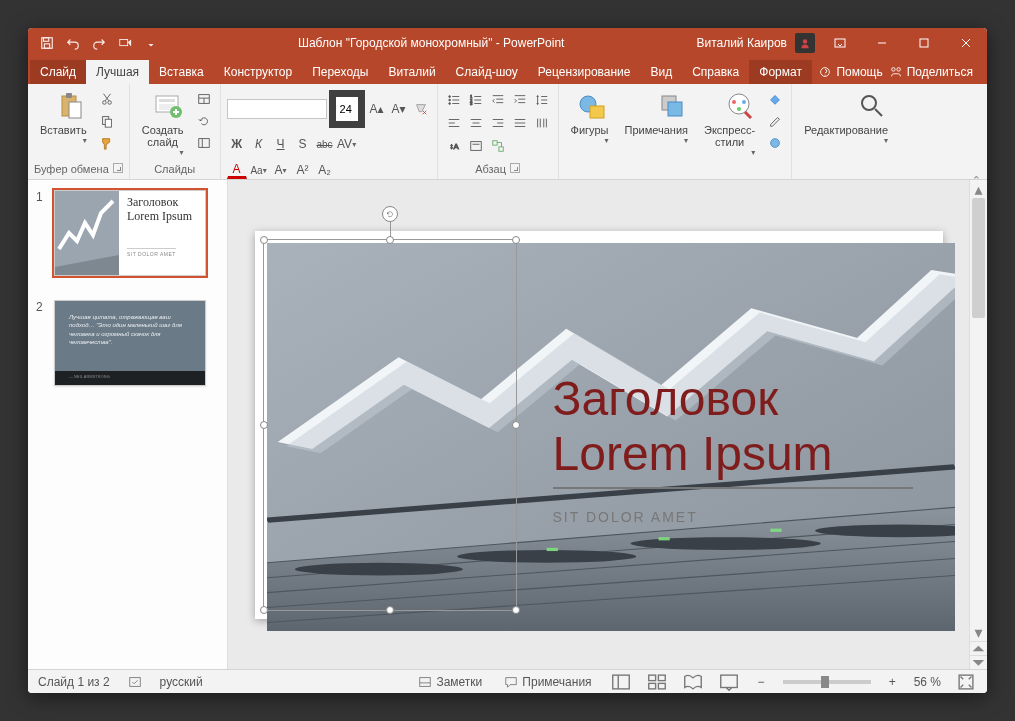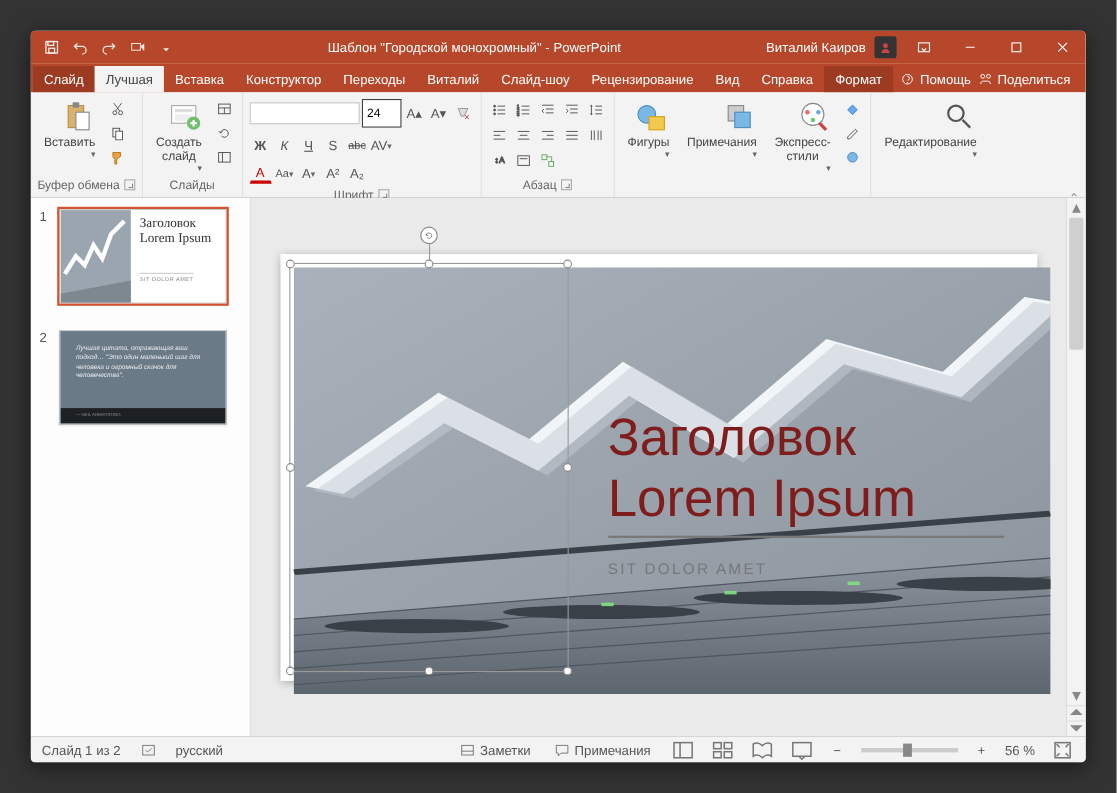--- a/index.html
+++ b/index.html
@@ -32,21 +32,21 @@
 .dlaunch::after { content:''; position:absolute; right:1px; bottom:1px; width:3px; height:3px; border-right:1px solid #888; border-bottom:1px solid #888; }
 .big-btn { display: flex; flex-direction: column; align-items: flex-end; justify-content: center; padding: 4px 6px; min-width: 44px; cursor: pointer; }
 .big-btn .ic { width: 32px; height: 32px; display:flex; align-items:center; justify-content:center; }
 .big-btn .lbl { font-size: 11px; color: #444; text-align: center; line-height: 1.1; margin-top: 2px; }
 .caret { font-size: 8px; color: #666; }
 .mini-col { display: flex; flex-direction: column; gap: 4px; padding-top: 4px; }
 .mini-btn { width: 20px; height: 18px; display: flex; align-items: center; justify-content: center; color: #666; }
 .mini-btn svg { width: 14px; height: 14px; }
 .font-group .row { display: flex; align-items: center; gap: 2px; margin-bottom: 4px; }
 .font-combo { width: 100px; height: 20px; border: 1px solid #c5c5c5; background: #fff; font-size: 11px; padding: 0 4px; display:flex; align-items:center; color:#888; }
-.size-combo { width: 36px; height: 20px; border: 1px solid #404040; background: #fff; font-size: 11px; padding: 12px 4px; display:flex; align-items:center; }
+.size-combo { width: 36px; height: 20px; border: 7px solid #404040; background: #fff; font-size: 11px; padding: 12px 4px; display:flex; align-items:center; }
 .fmt-btn { width: 20px; height: 20px; display:flex; align-items:center; justify-content:center; font-size:12px; color:#555; border:1px solid transparent; }
 .fmt-btn.sml { font-size:10px; }
 .collapse-btn { position:absolute; right:6px; top:146px; color:#888; font-size:11px; }
 .workarea { flex: 1; display: flex; background: #eaeaea; overflow:hidden; position:relative;}
 .thumbs { width: 200px; background: #fdfdfd; border-right: 1px solid #ddd; padding: 10px 8px; overflow:auto; }
 .thumb-row { display: flex; gap: 6px; margin-bottom: 24px; }
 .thumb-num { font-size: 12px; color: #555; width: 12px; }
 .thumb { width: 152px; height: 86px; background: #fff; border: 1px solid #ccc; box-shadow: 0 1px 2px rgba(0,0,0,0.1); position:relative; overflow:hidden; }
 .thumb.active { outline: 2px solid #d35230; }
 .thumb1-img { position:absolute; left:0; top:0; width:64px; height:86px; }

